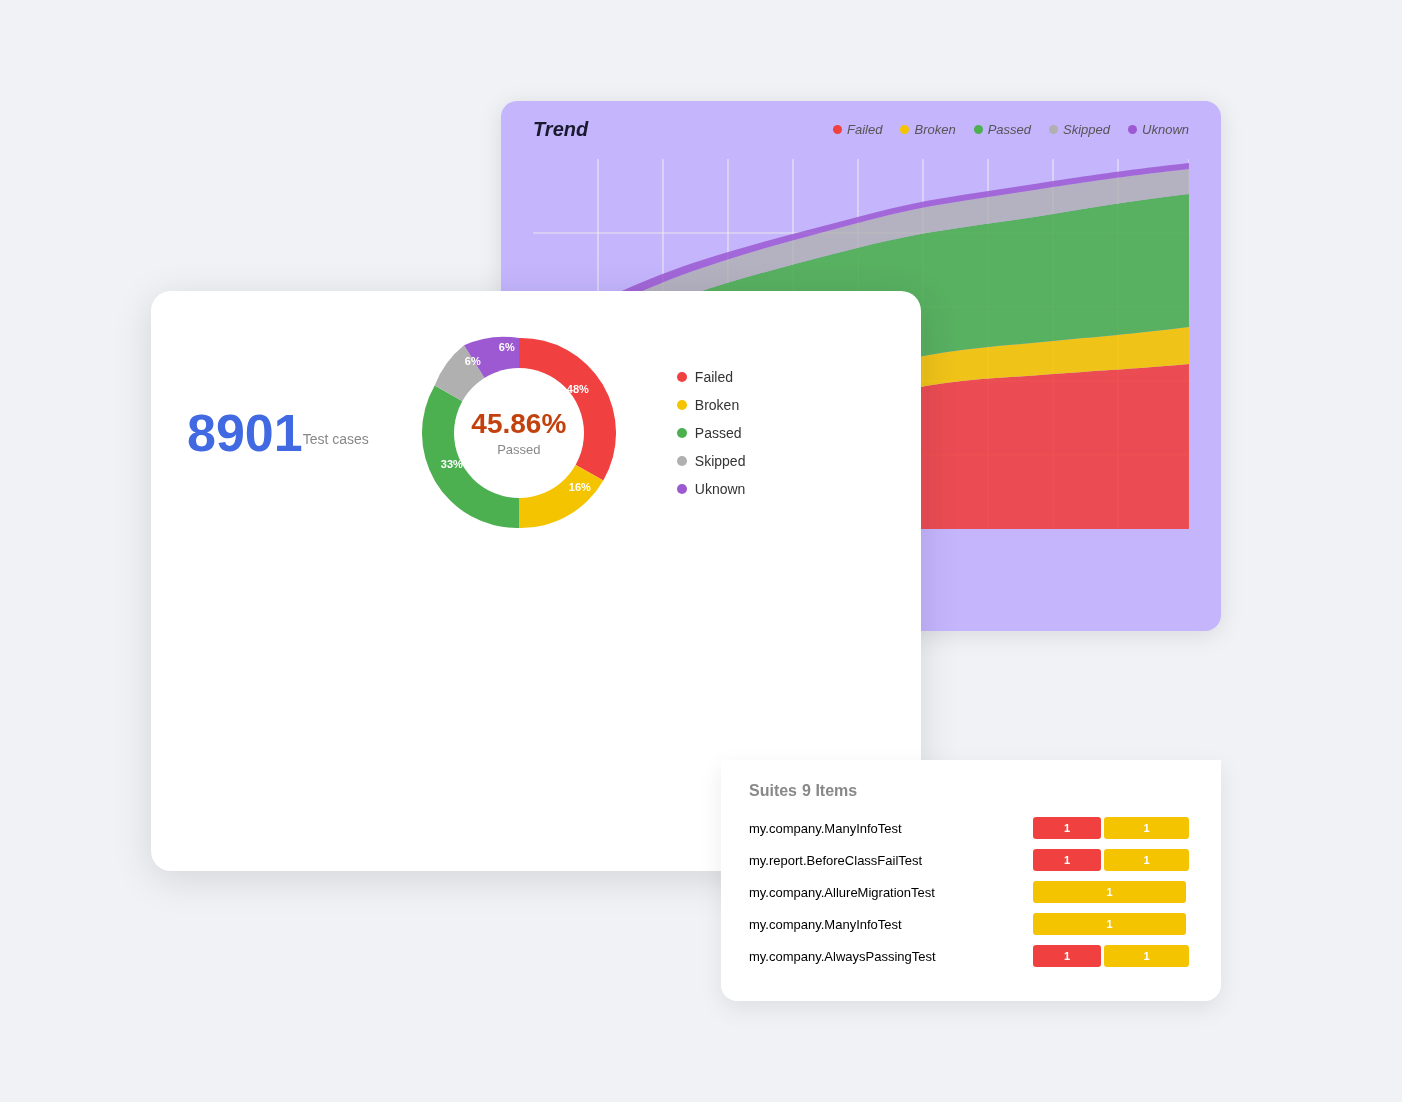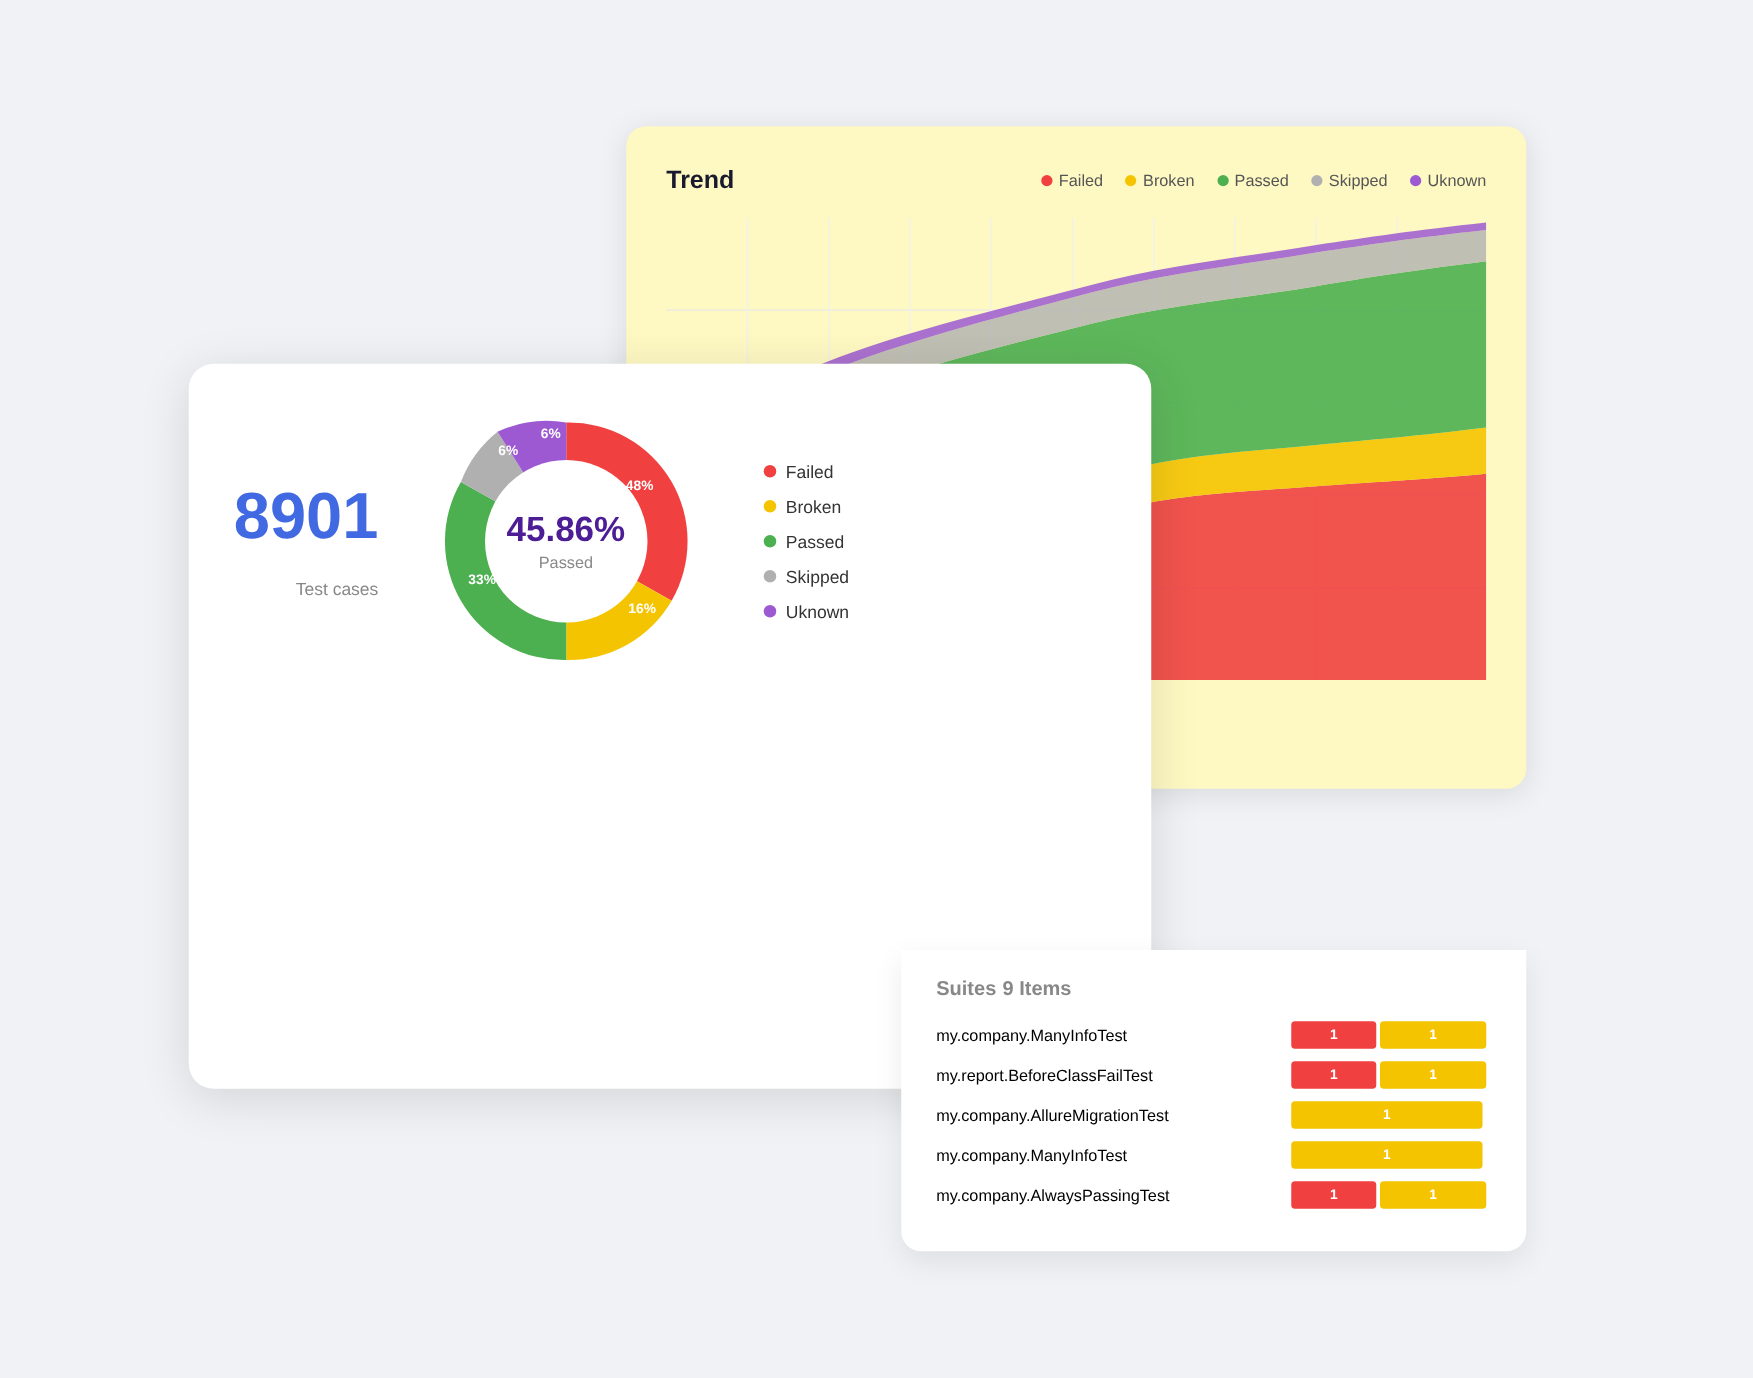--- a/index.html
+++ b/index.html
@@ -20,25 +20,26 @@
       height: 900px;
     }
 
     
     .trend-card {
       position: absolute;
       top: 0;
       right: 30px;
       width: 720px;
       height: 530px;
-      background: #fef9c3;
+      background: #c4b5fd;
       border-radius: 16px;
       box-shadow: 0 4px 24px rgba(0,0,0,0.10);
-      padding: 32px 32px 0 32px;
+      padding: 17px 32px 0 32px;
       overflow: hidden;
+      font-style: italic;
     }
 
     .trend-header {
       display: flex;
       align-items: center;
       justify-content: space-between;
       margin-bottom: 18px;
     }
 
     .trend-title {
@@ -115,22 +116,22 @@
     }
 
     .report-body {
       display: flex;
       align-items: center;
       gap: 40px;
     }
 
     .test-count {
       display: flex;
-      flex-direction: column;
-      align-items: flex-end;
+      flex-direction: row;
+      align-items: flex-start;
       min-width: 80px;
     }
 
     .test-count-num {
       font-size: 52px;
       font-weight: 800;
       color: #4169e1;
       line-height: 1;
     }
 
@@ -152,21 +153,21 @@
       position: absolute;
       top: 50%;
       left: 50%;
       transform: translate(-50%, -50%);
       text-align: center;
     }
 
     .donut-percent {
       font-size: 28px;
       font-weight: 800;
-      color: #4c1d95;
+      color: #c2410c;
       line-height: 1.1;
     }
 
     .donut-label {
       font-size: 13px;
       color: #888;
       margin-top: 2px;
     }
 
     

